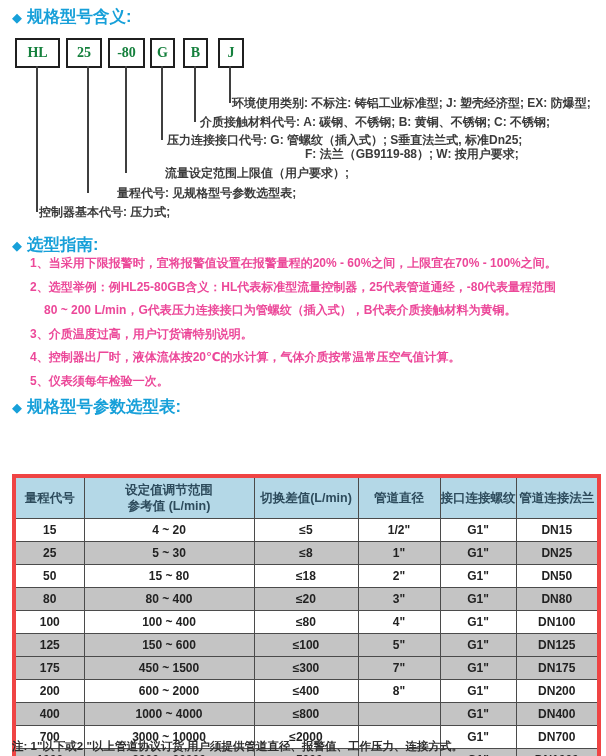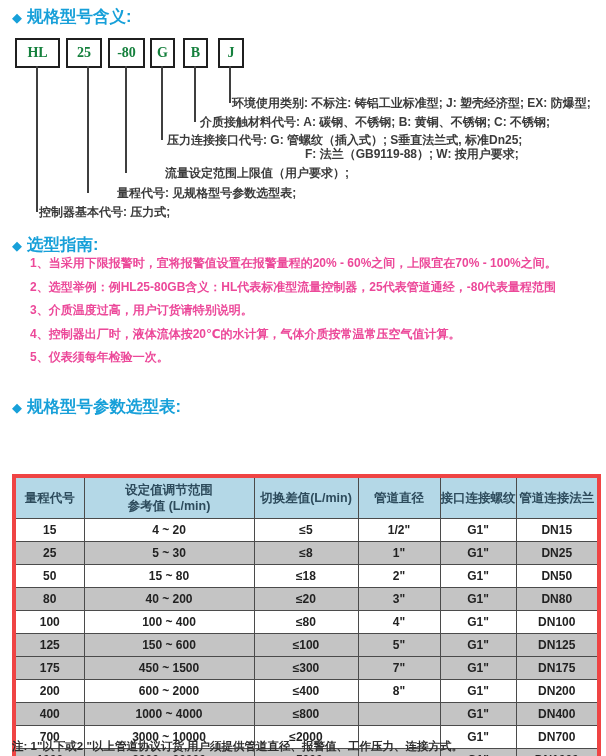--- a/index.html
+++ b/index.html
@@ -108,20 +108,21 @@
 <div class="mlabel lab-base">控制器基本代号: 压力式;</div>
 
 <div class="sec-title" id="title-guide">
   <span class="dia">◆</span>
   <span>选型指南:</span>
 </div>
 
 <div id="guide-list">
   <div class="gline">1、当采用下限报警时，宜将报警值设置在报警量程的20% - 60%之间，上限宜在70% - 100%之间。</div>
   <div class="gline">2、选型举例：例HL25-80GB含义：HL代表标准型流量控制器，25代表管道通经，-80代表量程范围</div>
+  <div class="gline cont">80 ~ 200 L/min，G代表压力连接接口为管螺纹（插入式），B代表介质接触材料为黄铜。</div>
   <div class="gline">3、介质温度过高，用户订货请特别说明。</div>
   <div class="gline">4、控制器出厂时，液体流体按20℃的水计算，气体介质按常温常压空气值计算。</div>
   <div class="gline">5、仪表须每年检验一次。</div>
 </div>
 
 <div class="sec-title" id="title-table">
   <span class="dia">◆</span>
   <span>规格型号参数选型表:</span>
 </div>
 
@@ -165,21 +166,21 @@
       <tr>
         <td>50</td>
         <td>15 ~ 80</td>
         <td>≤18</td>
         <td>2"</td>
         <td>G1"</td>
         <td>DN50</td>
       </tr>
       <tr class="gray">
         <td>80</td>
-        <td>40 ~ 200</td>
+        <td>80 ~ 400</td>
         <td>≤20</td>
         <td>3"</td>
         <td>G1"</td>
         <td>DN80</td>
       </tr>
       <tr>
         <td>100</td>
         <td>100 ~ 400</td>
         <td>≤80</td>
         <td>4"</td>

